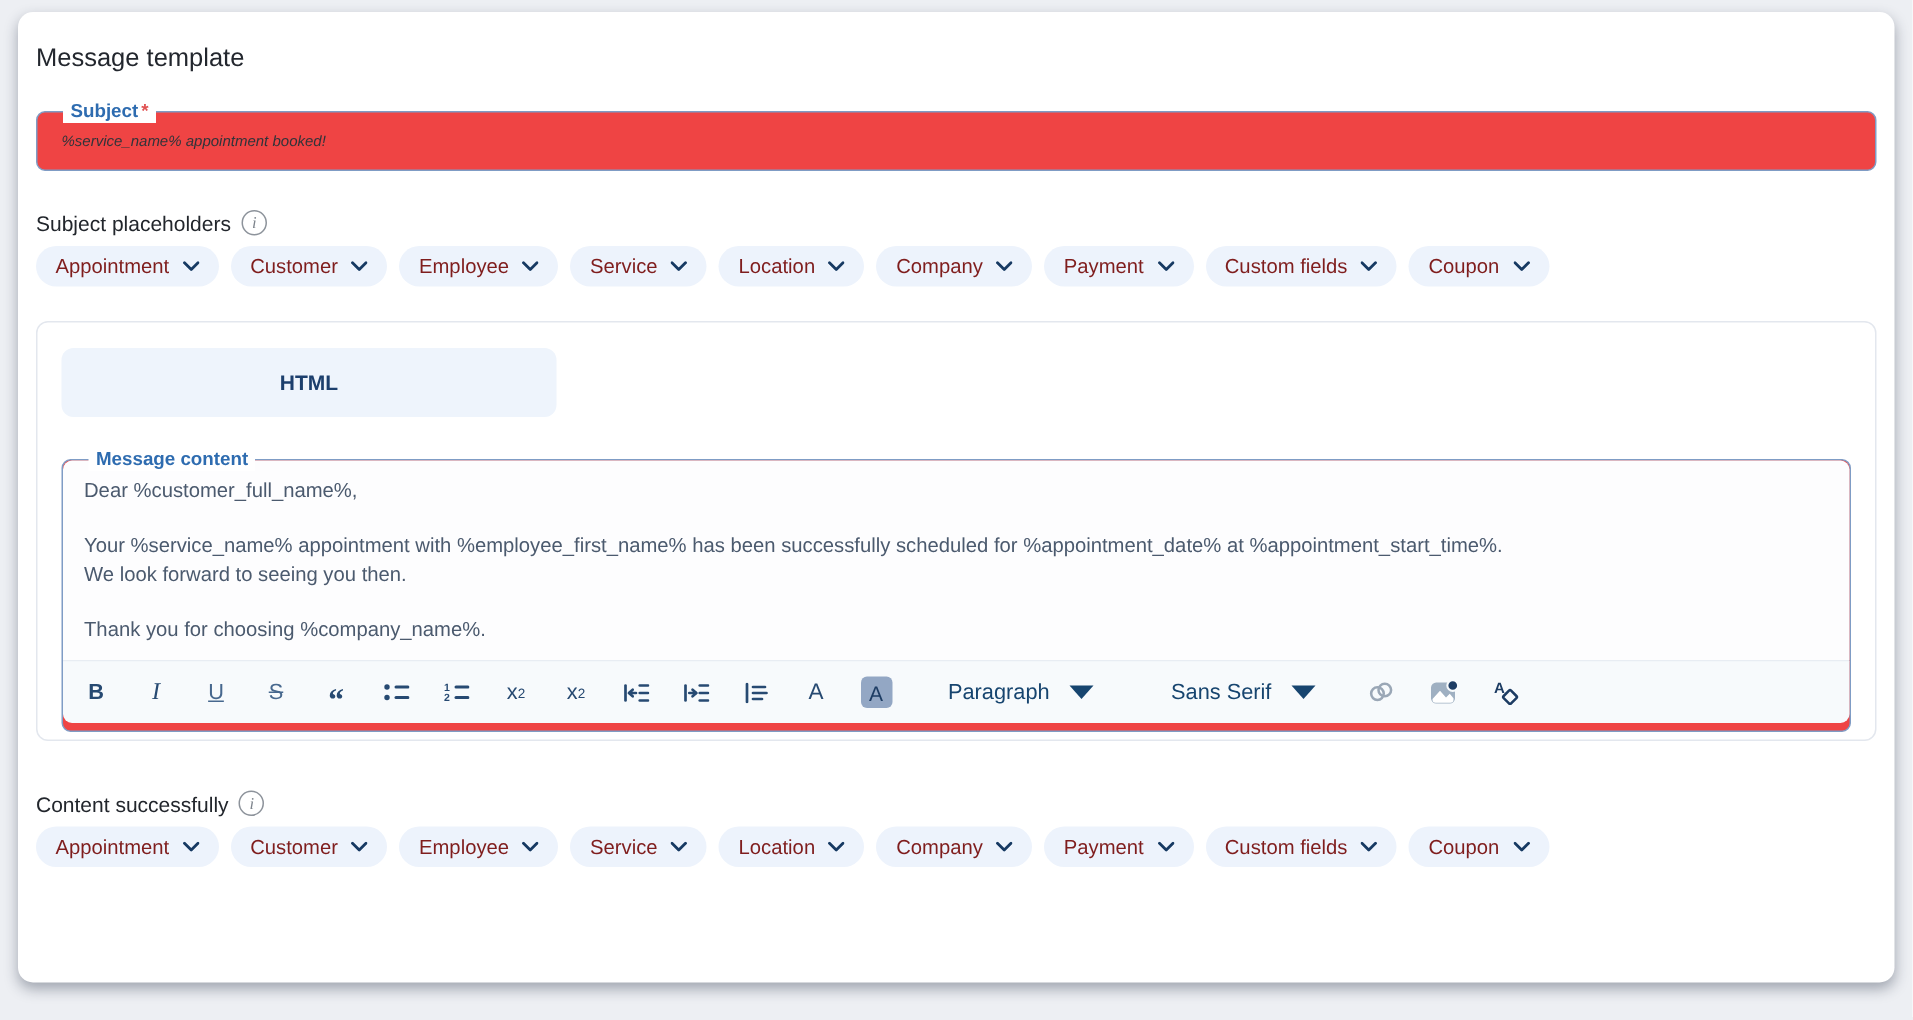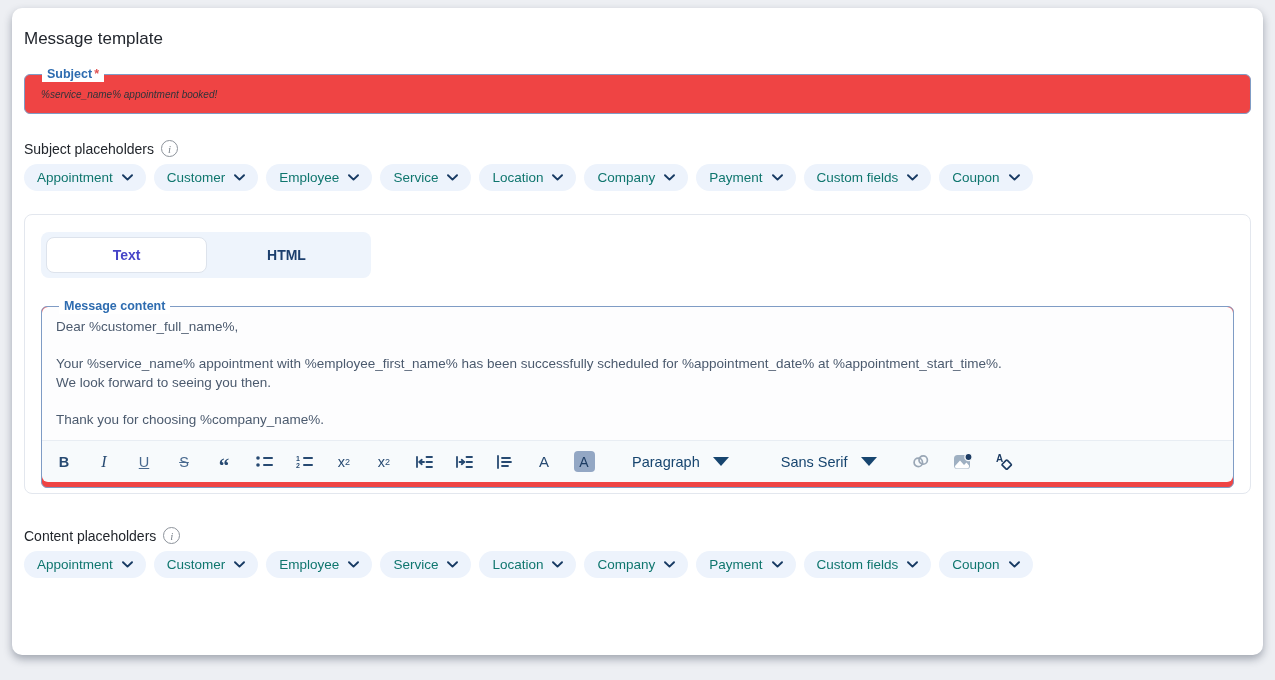--- a/index.html
+++ b/index.html
@@ -81,21 +81,21 @@
     width: 17px; height: 17px; border-radius: 50%;
     border: 1px solid #8d939b; color: #7d848c;
     font-size: 11px; font-style: italic; font-family: "Liberation Serif", serif;
     display: flex; align-items: center; justify-content: center;
     cursor: pointer; background: #fff;
   }
   
   .chips { display: flex; gap: 8px; margin-top: 7px; }
   .chip {
     height: 27px; border: none; border-radius: 14px;
-    background: #edf3fc; color: #0f766e;
+    background: #edf3fc; color: #7f1d1d;
     font-family: "Liberation Sans", sans-serif;
     font-size: 13.5px;
     display: inline-flex; align-items: center; gap: 9px;
     padding: 0 13px; cursor: pointer; white-space: nowrap;
   }
   .chev { flex: none; display: block; }
   
   .editor-wrap {
     margin-top: 23px;
     border: 1px solid #e3e7ee; border-radius: 8px;
@@ -246,21 +246,20 @@
         <span>Coupon</span>
         <svg class="chev" width="11" height="7" viewBox="0 0 11 7">
           <path d="M1 1.2 L5.5 5.6 L10 1.2" fill="none" stroke="#173a63" stroke-width="1.9" stroke-linecap="round" stroke-linejoin="round"></path>
         </svg>
       </button>
     </div>
 
   <div class="editor-wrap">
 
     <div class="tabs">
-      <button class="tab active">Text</button>
       <button class="tab">HTML</button>
     </div>
 
     <div class="ofield content-field">
       <span class="legend">Message content</span>
 
       <div class="msg-content">Dear %customer_full_name%,
 
 Your %service_name% appointment with %employee_first_name% has been successfully scheduled for %appointment_date% at %appointment_start_time%.
 We look forward to seeing you then.
@@ -360,21 +359,21 @@
           <svg width="19" height="17" viewBox="0 0 19 17">
               <text x="1" y="9" font-size="10" font-weight="bold" fill="#1d3c63" font-family="Liberation Sans, sans-serif">A</text>
               <rect x="8.2" y="8.2" width="7" height="7" rx="1" transform="rotate(45 11.7 11.7)" fill="none" stroke="#1d3c63" stroke-width="1.7"></rect>
             </svg>
         </button>
       </div>
     </div>
   </div>
 
   <div class="ph-label-row second">
-    <span>Content placeholders</span>
+    <span>Content successfully</span>
     <span class="info-icon">i</span>
   </div>
 
   <div class="chips">
 
       <button class="chip">
         <span>Appointment</span>
         <svg class="chev" width="11" height="7" viewBox="0 0 11 7">
           <path d="M1 1.2 L5.5 5.6 L10 1.2" fill="none" stroke="#173a63" stroke-width="1.9" stroke-linecap="round" stroke-linejoin="round"></path>
         </svg>

